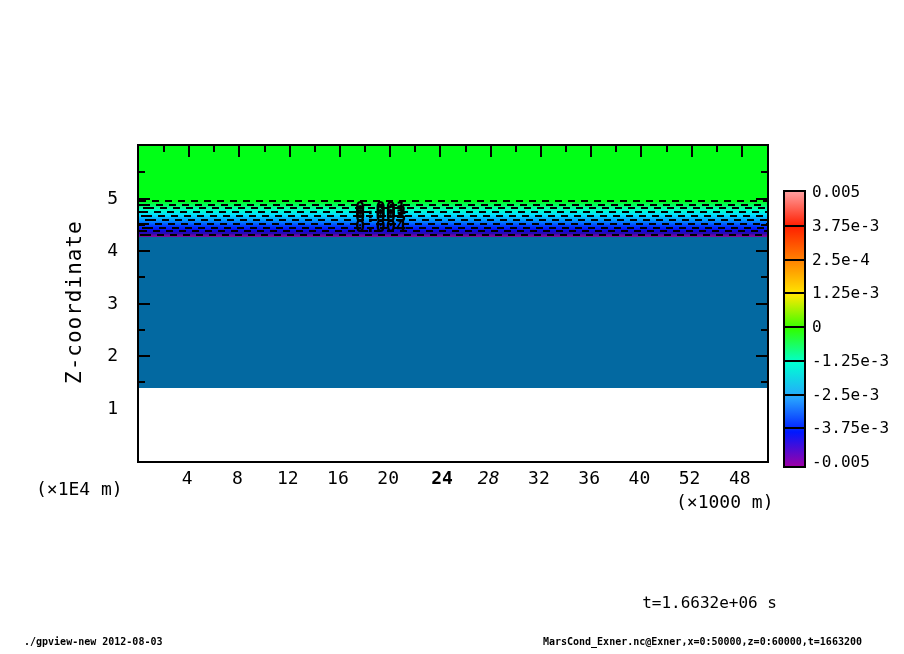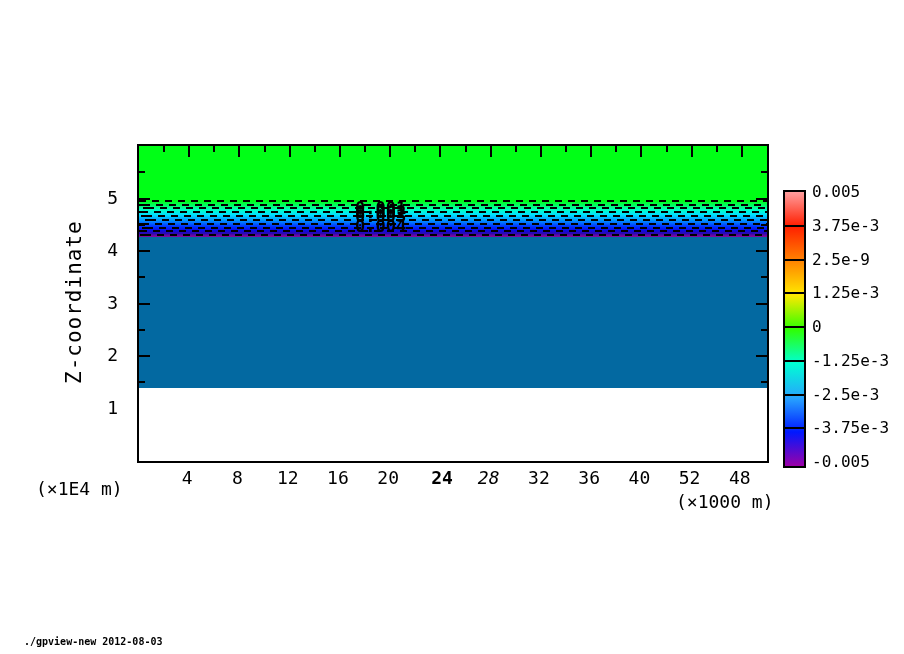--- a/index.html
+++ b/index.html
@@ -145,22 +145,24 @@
       <div class="cb-seg" style="background: linear-gradient(rgb(255, 158, 158), rgb(255, 30, 0));"></div>
       <div class="cb-seg" style="background: linear-gradient(rgb(255, 30, 0), rgb(255, 132, 0));"></div>
       <div class="cb-seg" style="background: linear-gradient(rgb(255, 132, 0), rgb(255, 233, 0));"></div>
       <div class="cb-seg" style="background: linear-gradient(rgb(255, 233, 0), rgb(48, 255, 0));"></div>
       <div class="cb-seg" style="background: linear-gradient(rgb(48, 255, 0), rgb(0, 255, 210));"></div>
       <div class="cb-seg" style="background: linear-gradient(rgb(0, 255, 210), rgb(39, 164, 255));"></div>
       <div class="cb-seg" style="background: linear-gradient(rgb(39, 164, 255), rgb(0, 24, 255));"></div>
       <div class="cb-seg" style="background: linear-gradient(rgb(0, 24, 255), rgb(155, 0, 168));"></div>
     </div>
 
+  <div id="time-label" class="abs">t=1.6632e+06 s</div>
 
   <div id="footer-left" class="abs">./gpview-new  2012-08-03</div>
+  <div id="footer-right" class="abs">MarsCond_Exner.nc@Exner,x=0:50000,z=0:60000,t=1663200</div>
 
 <div class="x-tick-label" style="left: 165.24px;">4</div>
     <div class="x-tick-label" style="left: 215.48px;">8</div>
     <div class="x-tick-label" style="left: 265.72px;">12</div>
     <div class="x-tick-label" style="left: 315.96px;">16</div>
     <div class="x-tick-label" style="left: 366.2px;">20</div>
     <div class="x-tick-label" style="left: 420px; font-weight: bold;">24</div>
     <div class="x-tick-label" style="left: 466.68px; font-style: italic;">28</div>
     <div class="x-tick-label" style="left: 516.92px;">32</div>
     <div class="x-tick-label" style="left: 567.16px;">36</div>
@@ -174,20 +176,20 @@
     <div class="y-tick-label" style="top: 187.5px;">5</div>
     <div class="cb-div" style="top: 224.75px;"></div>
     <div class="cb-div" style="top: 258.5px;"></div>
     <div class="cb-div" style="top: 292.25px;"></div>
     <div class="cb-div" style="top: 326px;"></div>
     <div class="cb-div" style="top: 359.75px;"></div>
     <div class="cb-div" style="top: 393.5px;"></div>
     <div class="cb-div" style="top: 427.25px;"></div>
     <div class="cb-label" style="top: 183px;">0.005</div>
     <div class="cb-label" style="top: 216.75px;">3.75e-3</div>
-    <div class="cb-label" style="top: 250.5px;">2.5e-9</div>
+    <div class="cb-label" style="top: 250.5px;">2.5e-4</div>
     <div class="cb-label" style="top: 284.25px;">1.25e-3</div>
     <div class="cb-label" style="top: 318px;">0</div>
     <div class="cb-label" style="top: 351.75px;">-1.25e-3</div>
     <div class="cb-label" style="top: 385.5px;">-2.5e-3</div>
     <div class="cb-label" style="top: 419.25px;">-3.75e-3</div>
     <div class="cb-label" style="top: 453px;">-0.005</div>
   </div>
 
 </body></html>

